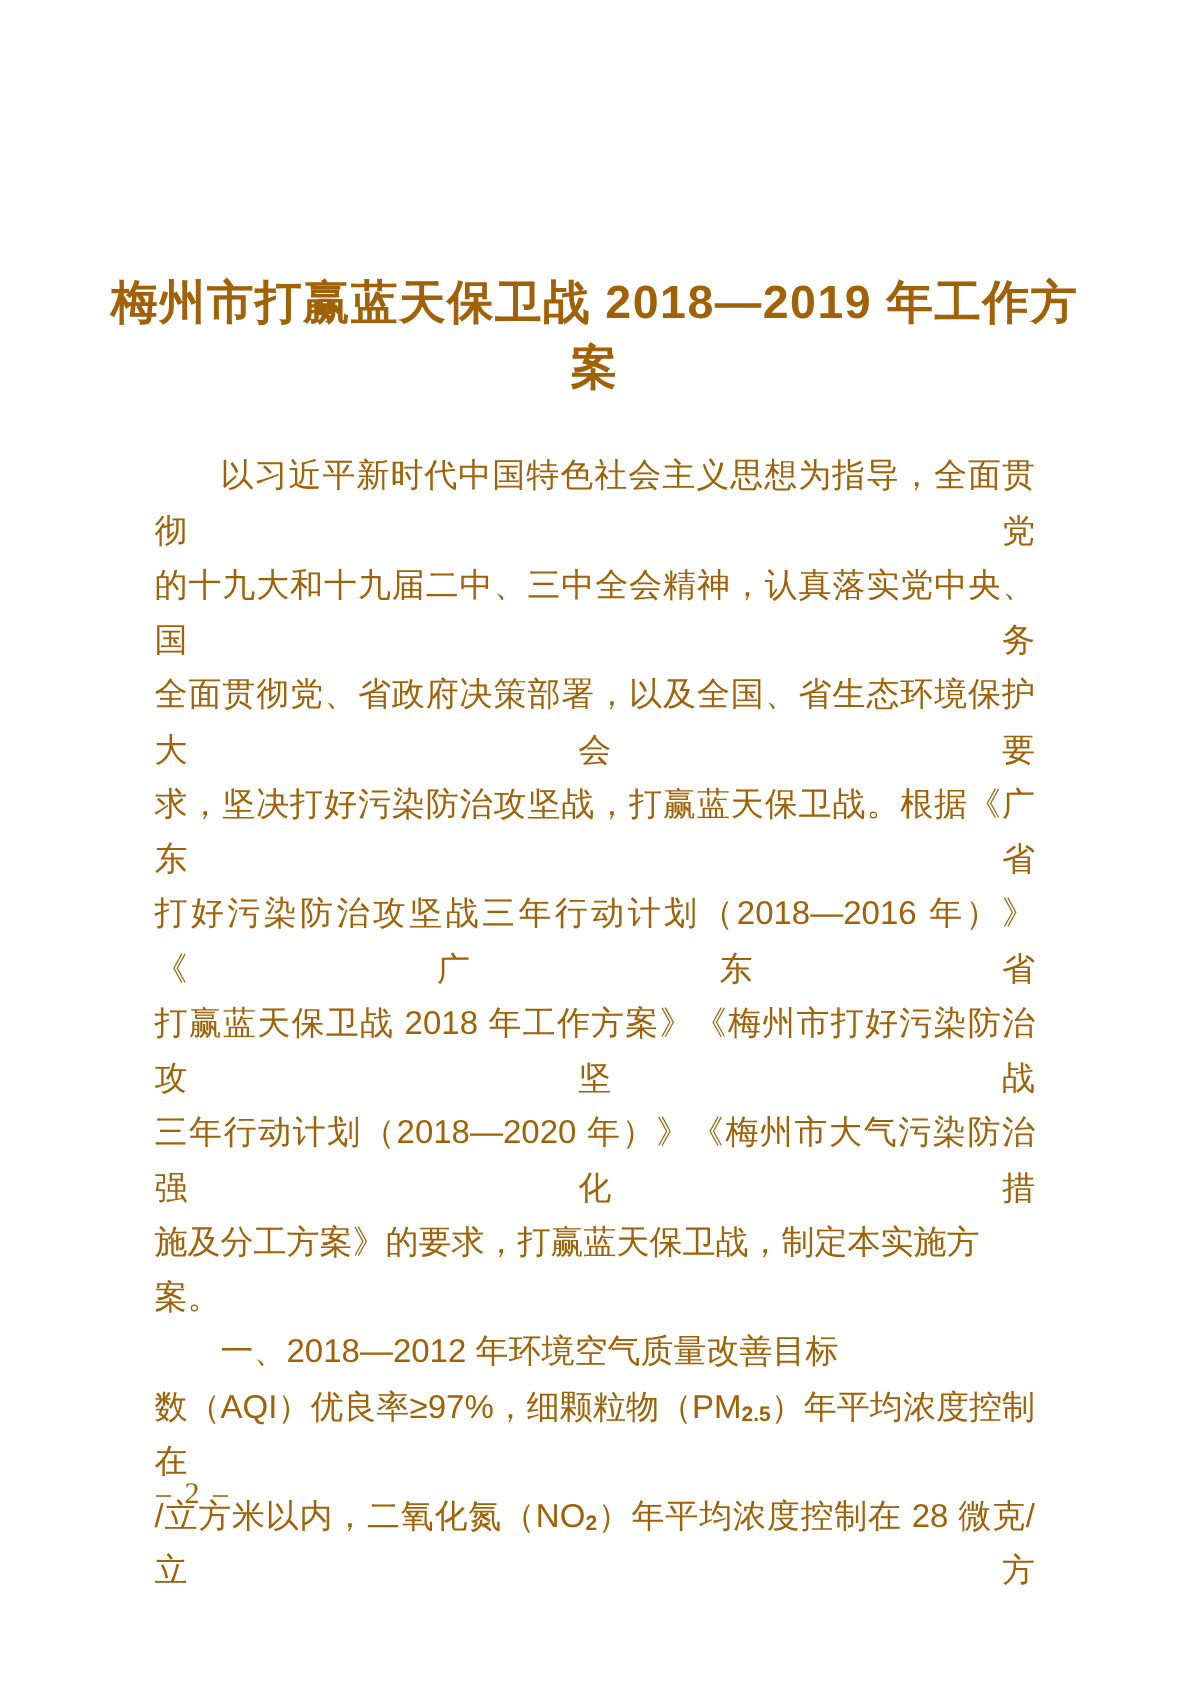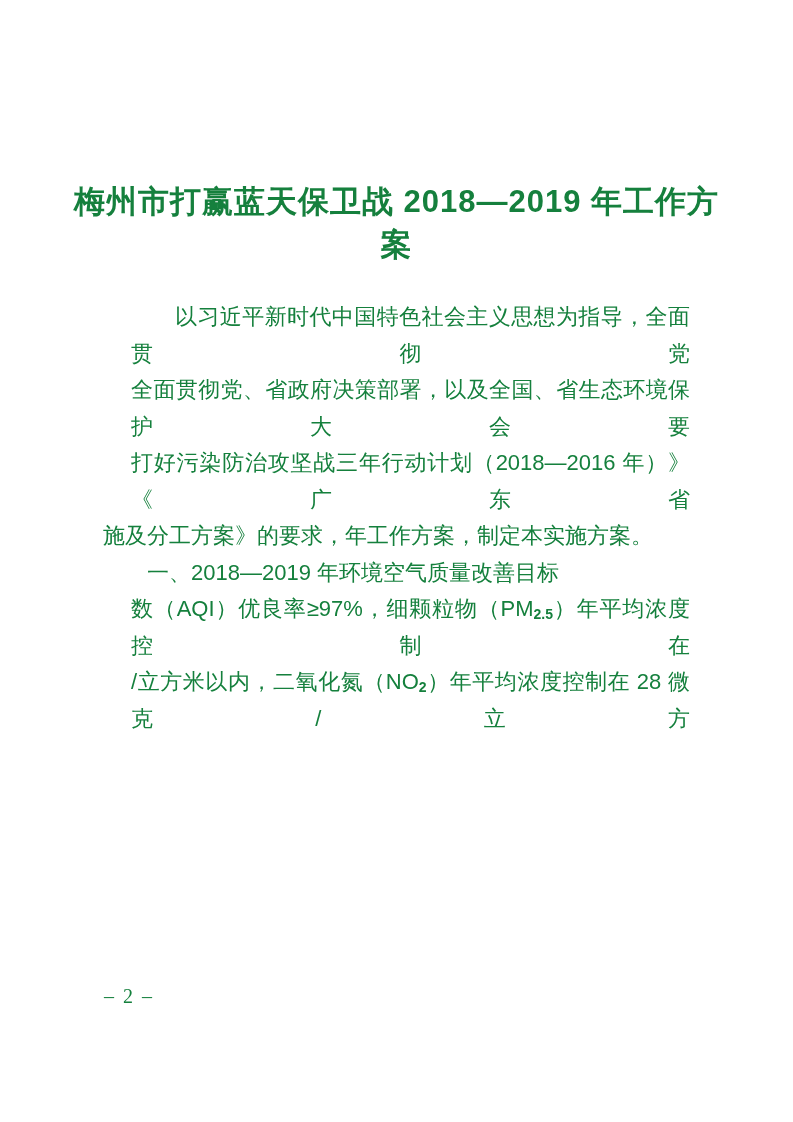--- a/index.html
+++ b/index.html
@@ -5,21 +5,21 @@
   html, body {
     margin: 0;
     padding: 0;
     background: #ffffff;
   }
   .page {
     position: relative;
     width: 793px;
     height: 1122px;
     background: #ffffff;
-    color: #15803d;
+    color: #a16207;
     font-family: "Liberation Sans", sans-serif;
     overflow: hidden;
   }
   .doc-title {
     position: absolute;
     top: 180px;
     left: 34px;
     right: 34px;
     text-align: center;
     font-weight: bold;
@@ -34,21 +34,20 @@
     width: 587px;
     font-size: 22px;
     line-height: 36.5px;
   }
   .line {
     text-align: left;
   }
   .line.fill {
     text-align: justify;
     text-align-last: justify;
-    margin-left: 28px;
   }
   .line.indent {
     text-indent: 44px;
   }
   .body-text sub {
     font-size: 14px;
     line-height: 0;
     vertical-align: baseline;
     position: relative;
     top: 0.18em;
@@ -68,24 +67,28 @@
 
 <div class="page">
 
   <div class="doc-title">
     <div class="title-line">梅州市打赢蓝天保卫战 2018—2019 年工作方</div>
     <div class="title-line">案</div>
   </div>
 
   <div class="body-text">
     <div class="line fill indent">以习近平新时代中国特色社会主义思想为指导，全面贯彻党</div>
+    <div class="line fill">的十九大和十九届二中、三中全会精神，认真落实党中央、国务</div>
     <div class="line fill">全面贯彻党、省政府决策部署，以及全国、省生态环境保护大会要</div>
+    <div class="line fill">求，坚决打好污染防治攻坚战，打赢蓝天保卫战。根据《广东省</div>
     <div class="line fill">打好污染防治攻坚战三年行动计划（2018—2016 年）》《广东省</div>
-    <div class="line">施及分工方案》的要求，年工作方案，制定本实施方案。</div>
-    <div class="line indent">一、2018—2019 年环境空气质量改善目标</div>
+    <div class="line fill">打赢蓝天保卫战 2018 年工作方案》《梅州市打好污染防治攻坚战</div>
+    <div class="line fill">三年行动计划（2018—2020 年）》《梅州市大气污染防治强化措</div>
+    <div class="line">施及分工方案》的要求，打赢蓝天保卫战，制定本实施方案。</div>
+    <div class="line indent">一、2018—2012 年环境空气质量改善目标</div>
     <div class="line fill">数（AQI）优良率≥97%，细颗粒物（PM<sub>2.5</sub>）年平均浓度控制在</div>
     <div class="line fill">/立方米以内，二氧化氮（NO<sub>2</sub>）年平均浓度控制在 28 微克/立方</div>
 
   </div>
 
   <div class="page-number">– 2 –</div>
 
 </div>
 
 </body></html>

